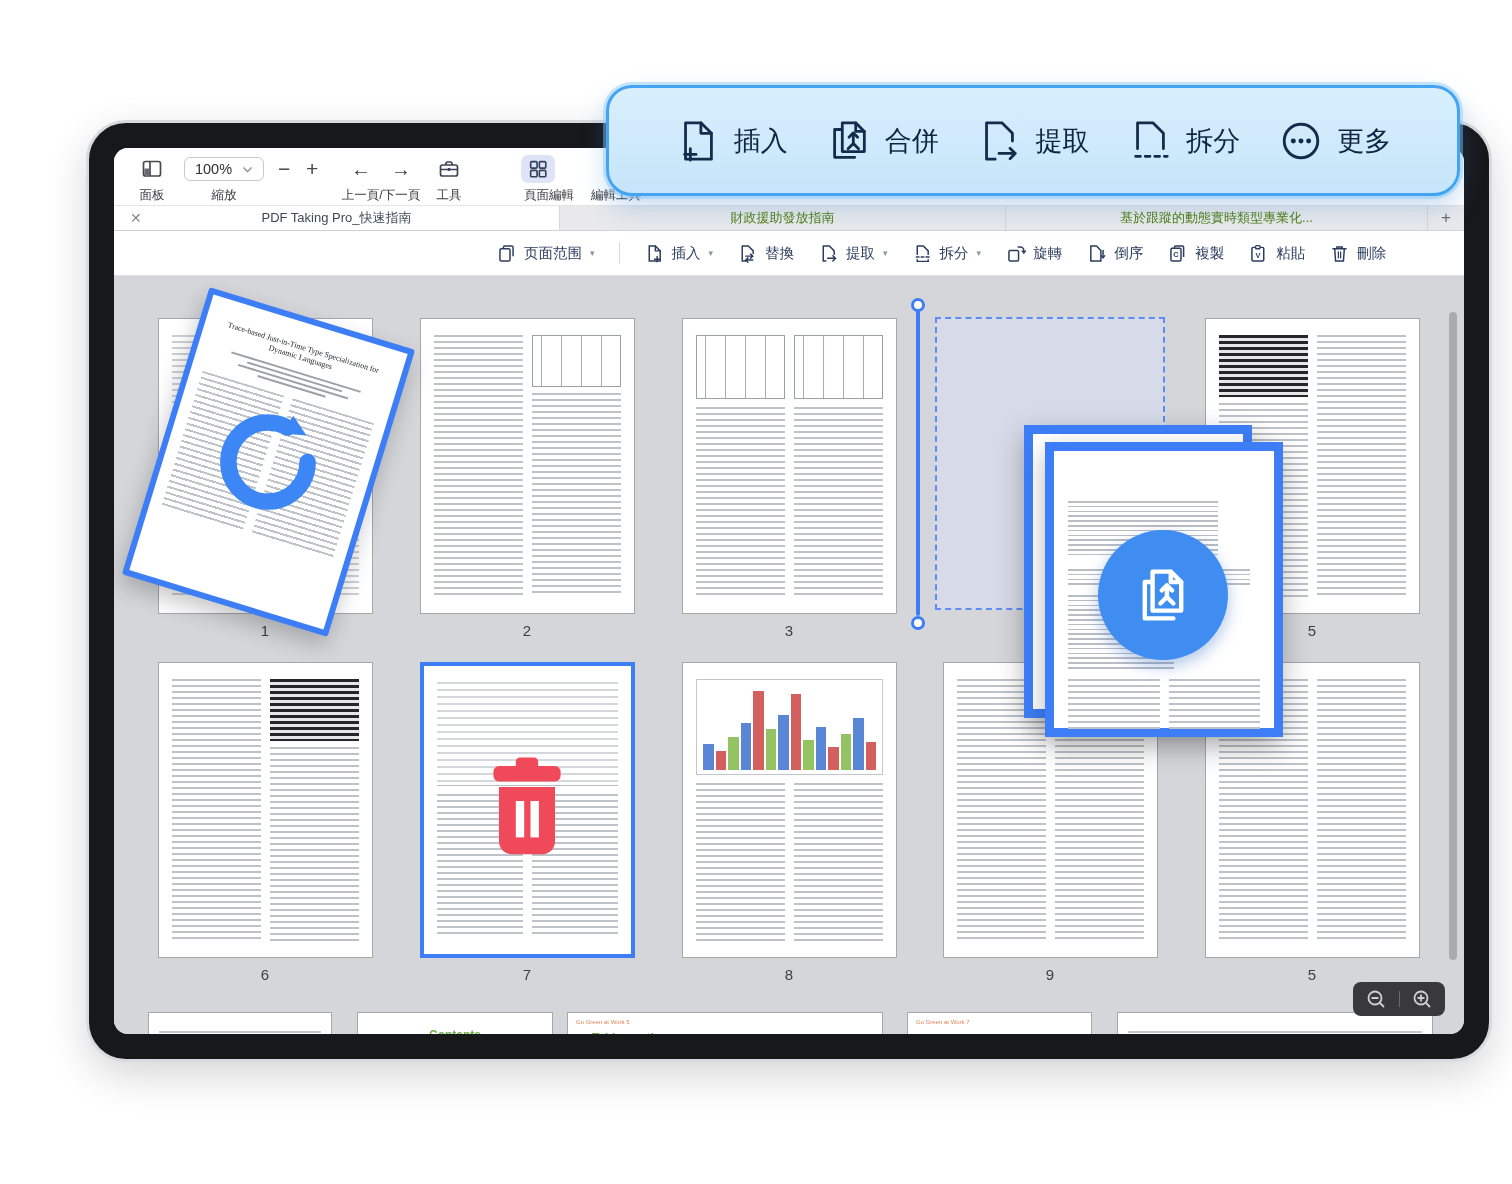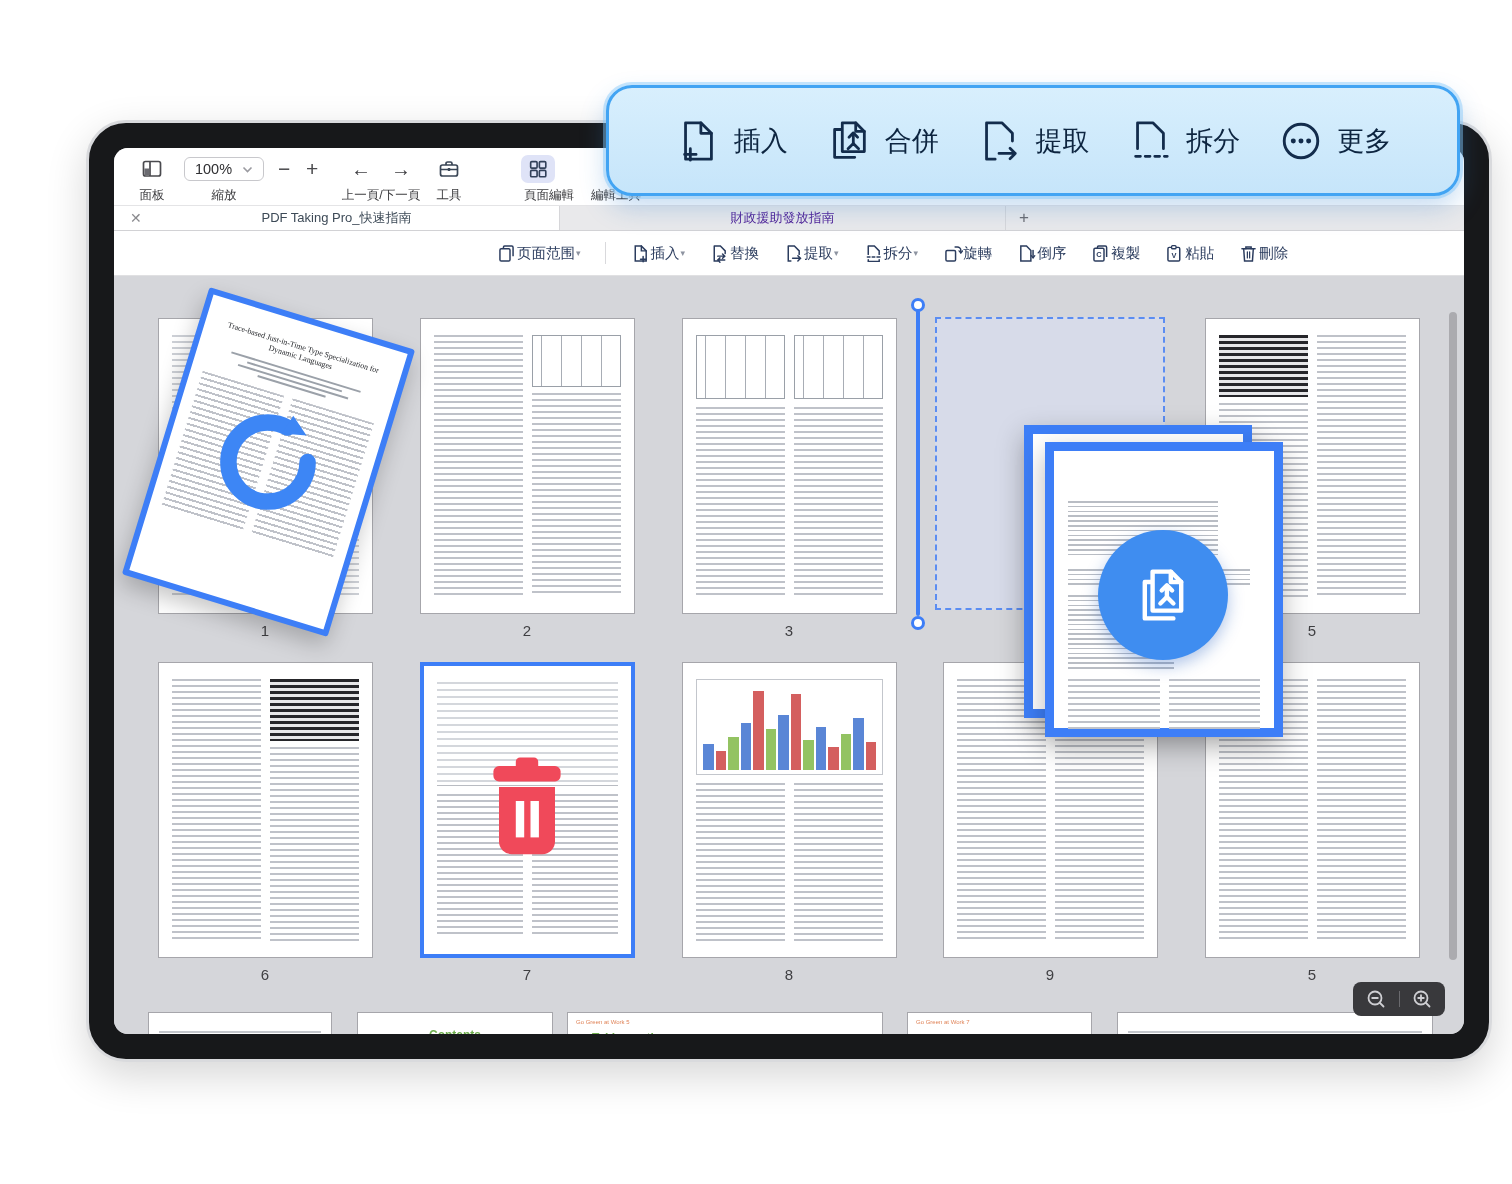--- a/index.html
+++ b/index.html
@@ -20,29 +20,29 @@
   .tb-label{font-size:12.5px;margin-top:4px;color:#3b3b3e;white-space:nowrap;}
   .tb-iconrow{height:28px;display:flex;align-items:center;justify-content:center;}
   .zoom-select{display:inline-flex;align-items:center;gap:10px;border:1px solid #c8c8cc;border-radius:6px;
     padding:3px 10px;font-size:14.5px;color:#2f2f32;background:#fff;}
   .pm-btn{font-size:21px;color:#4a4a4d;line-height:28px;}
   .nav-arrow{font-size:20px;color:#3c3c40;}
   .icon-pill{background:#dfe3f7;border-radius:7px;padding:3px 6px;display:inline-flex;}
 
   
   .tabbar{position:absolute;left:0;top:58px;right:0;height:25px;background:#e9e9eb;display:flex;border-bottom:1px solid #d2d2d5;}
-  .tab{position:relative;display:flex;align-items:center;justify-content:center;font-size:13px;color:#4c1d95;border-right:1px solid #d6d6d9;}
+  .tab{position:relative;display:flex;align-items:center;justify-content:center;font-size:13px;color:#4d7c0f;border-right:1px solid #d6d6d9;}
   .tab.active{background:#fff;color:#3d4a57;}
   .tab-close{position:absolute;left:16px;top:4px;font-size:14px;color:#8a8a8e;}
   .tab-add{width:36px;display:flex;align-items:center;justify-content:center;font-size:17px;color:#6b6b70;border-right:none;}
 
   
   .pagebar{position:absolute;left:0;top:83px;right:0;height:45px;background:#fff;border-bottom:1px solid #e0e0e2;}
   .pb-row{position:absolute;left:382px;top:0;height:100%;display:flex;align-items:center;gap:24px;}
-  .pb-item{display:flex;align-items:center;color:#2b3c5e;font-size:14.5px;white-space:nowrap;}
+  .pb-item{display:flex;align-items:center;gap:7px;color:#2b3c5e;font-size:14.5px;white-space:nowrap;}
   .pb-caret{font-size:9px;color:#8d93a0;margin-left:1px;}
   .pb-sep{width:1px;height:22px;background:#d9d9dc;}
 
   
   .content{position:absolute;left:0;top:128px;right:0;bottom:0;background:#d5d6da;overflow:hidden;}
 
   .thumb{position:absolute;width:215px;height:296px;background:#fff;border:1px solid #a6a6ab;padding:16px 13px;}
   .cols{display:flex;gap:9px;height:100%;}
   .col{flex:1;background:repeating-linear-gradient(to bottom,#bfc2c9 0 2px,transparent 2px 6px);}
   .col.lite{background:repeating-linear-gradient(to bottom,#cdd0d6 0 2px,transparent 2px 6px);}
@@ -204,20 +204,23 @@
       </div>
 
       <div class="tabbar">
         <div class="tab active" style="width:446px;">
           <span class="tab-close">✕</span>
           <span>PDF Taking Pro_快速指南</span>
         </div>
         <div class="tab" style="width:446px;">
           <span>財政援助發放指南</span>
         </div>
+        <div class="tab" style="width:422px;">
+          <span>基於跟蹤的動態實時類型專業化...</span>
+        </div>
         <div class="tab tab-add">+</div>
       </div>
 
       <div class="pagebar">
         <div class="pb-row">
           <div class="pb-item">
             <span>
                 <svg width="21" height="21" viewBox="0 0 24 24" fill="none" stroke="#2b3c5e" stroke-width="1.7">
                   <path d="M8.5 6.5 V4.8 A1.3 1.3 0 0 1 9.8 3.5 H18 a1.5 1.5 0 0 1 1.5 1.5 V15"></path>
                   <rect x="4.5" y="6.5" width="11.5" height="14" rx="1.5"></rect>

